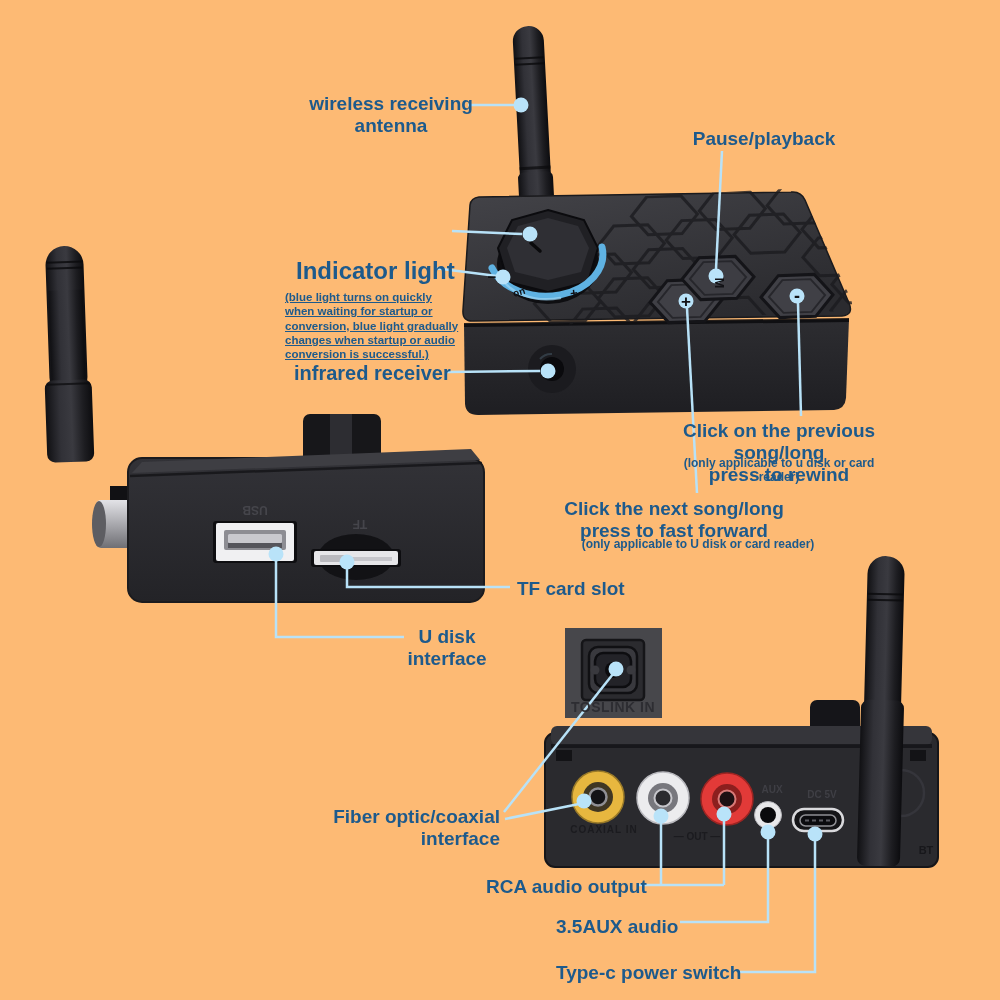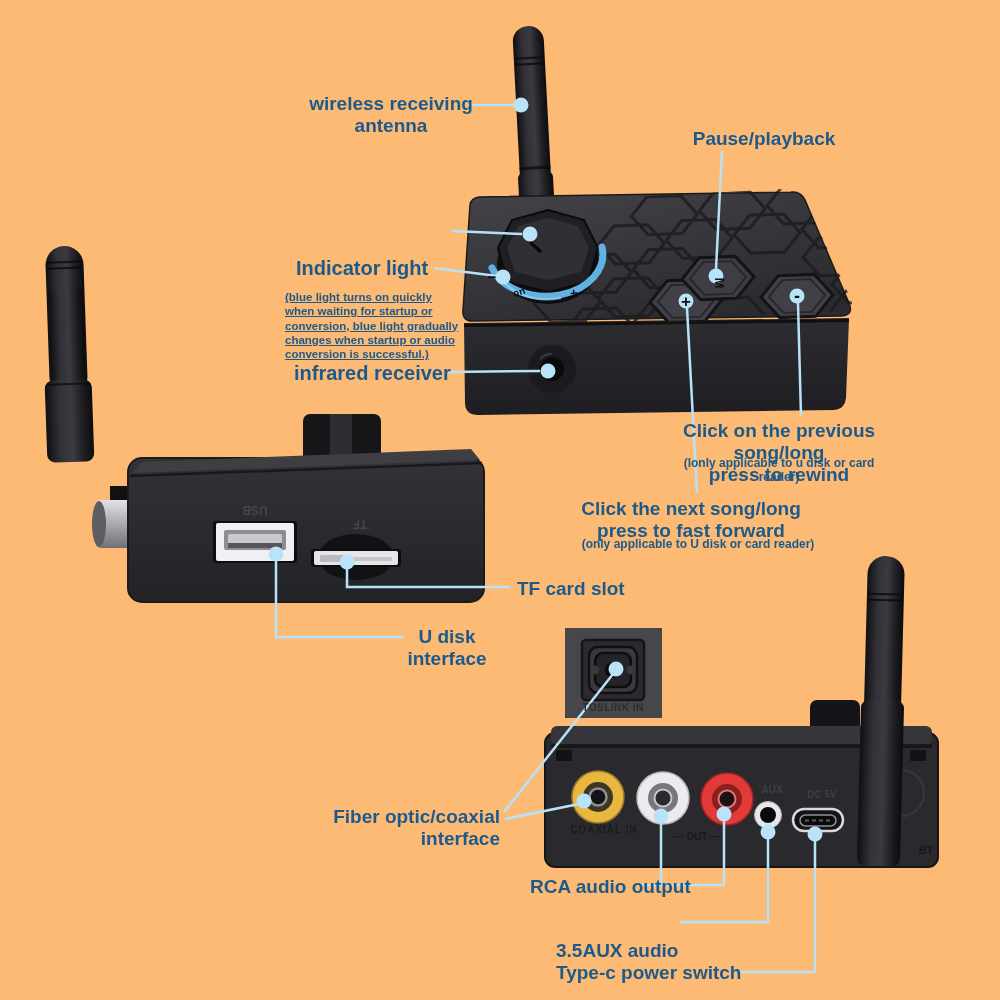--- a/index.html
+++ b/index.html
@@ -229,50 +229,50 @@
     <circle cx="661" cy="816" r="7.5"></circle>
     <circle cx="724" cy="814" r="7.5"></circle>
     <circle cx="768" cy="832" r="7.5"></circle>
     <circle cx="815" cy="834" r="7.5"></circle>
   </g>
 </svg>
 
 <div class="lbl big center" style="left:391px;top:93px;">wireless receiving
 antenna</div>
 <div class="lbl big center" style="left:728px;top:128px;margin-left:36px;">Pause/playback</div>
-<div class="lbl" style="left:296px;top:257px;font-size:20px;text-align:center;">Indicator light</div>
+<div class="lbl" style="left:296px;top:257px;font-size:24px;text-align:center;">Indicator light</div>
 <div class="lbl smallnote" style="left:285px;top:290px;text-decoration:underline;">(blue light turns on quickly
 when waiting for startup or
 conversion, blue light gradually
 changes when startup or audio
 conversion is successful.)</div>
 <div class="lbl" style="left:294px;top:362px;font-size:20px;">infrared receiver</div>
 <div class="lbl note center" style="left:779px;top:457px;">(lonly applicable to u disk or card reader)</div>
 <div class="lbl big center" style="left:779px;top:420px;">Click on the previous song/long
 press to rewind</div>
-<div class="lbl big center" style="left:691px;top:498px;">Click the next song/long
+<div class="lbl big center" style="left:674px;top:498px;">Click the next song/long
 press to fast forward</div>
 <div class="lbl note center" style="left:698px;top:538px;">(only applicable to U disk or card reader)</div>
 <div class="lbl big" style="left:517px;top:578px;">TF card slot</div>
 <div class="lbl big center" style="left:447px;top:626px;">U disk
 interface</div>
 <div class="lbl big right" style="right:500px;top:806px;">Fiber optic/coaxial
 interface</div>
-<div class="lbl big" style="left:486px;top:876px;margin-left:44px;">RCA audio output</div>
-<div class="lbl big" style="left:556px;top:940px;">3.5AUX audio</div>
+<div class="lbl big" style="left:486px;top:876px;">RCA audio output</div>
+<div class="lbl big" style="left:556px;top:916px;">3.5AUX audio</div>
 <div class="lbl big" style="left:556px;top:962px;">Type-c power switch</div>
 
 <div class="mark" style="left:255px;top:510px;font-size:12px;color:#45454b;transform:translate(-50%,-50%) rotate(180deg);">USB</div>
 <div class="mark" style="left:360px;top:524px;font-size:12px;color:#45454b;transform:translate(-50%,-50%) rotate(180deg);">TF</div>
 <div class="mark" style="left:719px;top:283px;font-size:13px;color:#121216;transform:translate(-50%,-50%) rotate(90deg);">M</div>
 <div class="mark" style="left:686px;top:302px;font-size:17px;color:#121216;">+</div>
 <div class="mark" style="left:797px;top:296px;font-size:18px;color:#121216;">-</div>
 <div class="mark" style="left:492px;top:276px;font-size:15px;color:#0f0f13;">−</div>
 <div class="mark" style="left:519px;top:292px;font-size:10px;color:#101014;transform:translate(-50%,-50%) rotate(-16deg);">on</div>
 <div class="mark" style="left:574px;top:293px;font-size:13px;color:#101014;transform:translate(-50%,-50%) rotate(-8deg);">+</div>
 <div class="mark" style="left:604px;top:829px;font-size:10px;color:#1b1b1f;letter-spacing:1px;">COAXIAL IN</div>
 <div class="mark" style="left:697px;top:836px;font-size:10px;color:#1b1b1f;">— OUT —</div>
 <div class="mark" style="left:772px;top:789px;font-size:10px;color:#3f3f45;">AUX</div>
 <div class="mark" style="left:822px;top:794px;font-size:10px;color:#3f3f45;">DC 5V</div>
 <div class="mark" style="left:926px;top:850px;font-size:11px;color:#17171b;">BT</div>
-<div class="mark" style="left:613px;top:707px;font-size:10px;color:#2d2d32;letter-spacing:0.5px;">TOSLINK IN</div>
+<div class="mark" style="left:613px;top:707px;font-size:14px;color:#2d2d32;letter-spacing:0.5px;">TOSLINK IN</div>
 
 </div>
 
 </body></html>

